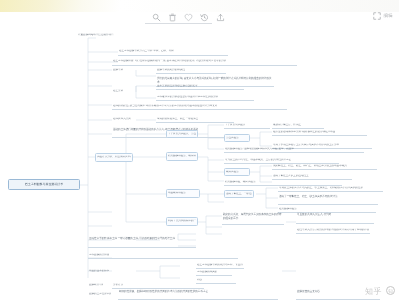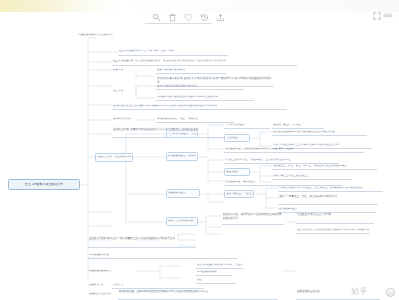--- a/index.html
+++ b/index.html
@@ -120,21 +120,21 @@
   
   .node.ul {
     border: none; background: transparent;
     border-bottom: .5px solid #cdd9e4;
     border-radius: 0;
   }
 
   .watermark {
     position: absolute;
     right: 4px; bottom: 3px;
-    display: flex; align-items: flex-end; gap: 18px;
+    display: flex; align-items: flex-start; gap: 4px;
     opacity: .28;
     pointer-events: none;
   }
   .wm-text {
     font-size: 8px; color: #333; font-family: "DejaVu Sans", sans-serif;
     letter-spacing: .5px;
   }
   .wm-logo {
     width: 9px; height: 9px; border-radius: 50%;
     border: .8px solid #333;

